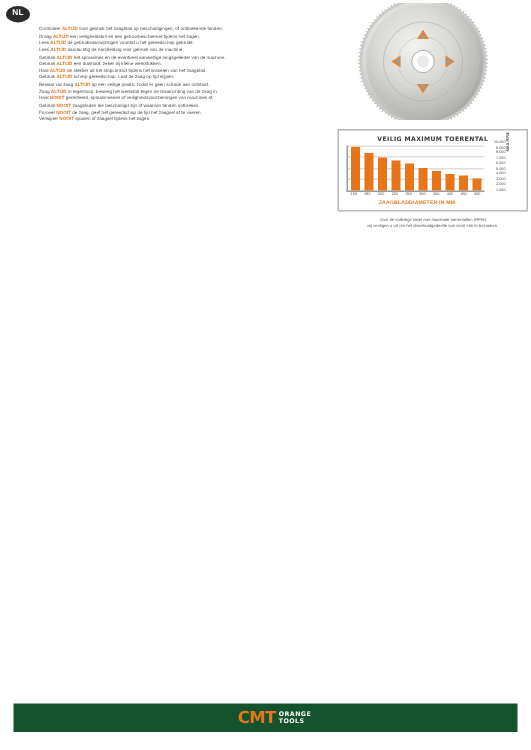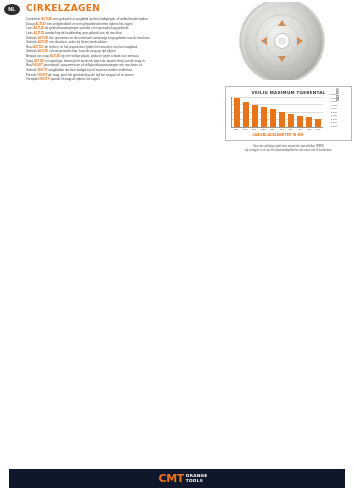--- a/index.html
+++ b/index.html
@@ -91,21 +91,21 @@
     font-size:3.4px; color:#e8751a; font-weight:bold; letter-spacing:.15px;
   }
   .chart-note {
     position:absolute; left:225px; top:144px; width:127px; text-align:center;
   }
   .chart-note div { font-size:2.8px; color:#5a5a5a; line-height:4px; }
 
   
   .footer {
     position:absolute; left:9px; bottom:12px; width:336px; height:19px;
-    background:#0f172a;
+    background:#14532d;
     display:flex; align-items:center; justify-content:center;padding-left:12px;
   }
   .logo { display:flex; align-items:center; gap:2px; }
   .logo .cmt {
     color:#e8751a; font-size:11px; font-weight:bold; letter-spacing:-.4px;
     font-family:"DejaVu Sans", sans-serif; line-height:1;
   }
   .logo .words { display:flex; flex-direction:column; line-height:1; }
   .logo .words span {
     color:#ffffff; font-size:4.2px; font-weight:bold; letter-spacing:.3px;
@@ -116,21 +116,20 @@
 <body>
 
 <div class="page">
 
   <div class="header">
     <div class="nl-badge">
       <div class="disc">
         <span>NL</span>
       </div>
     </div>
-    <div class="title">CIRKELZAGEN</div>
   </div>
 
   <div class="textblock">
     <div class="line"><span>Controleer </span><span class="kw">ALTIJD</span><span> voor gebruik het zaagblad op beschadigingen, of ontbrekende tanden.</span></div>
     <div class="line"><span>Draag </span><span class="kw">ALTIJD</span><span> een veiligheidsbril en een gehoorbeschermer tijdens het zagen.</span></div>
     <div class="line"><span>Lees </span><span class="kw">ALTIJD</span><span> de gebruiksaanwijzingen voordat u het gereedschap gebruikt.</span></div>
     <div class="line"><span>Lees </span><span class="kw">ALTIJD</span><span> aandachtig de handleiding voor gebruik van de machine.</span></div>
     <div class="line"><span>Gebruik </span><span class="kw">ALTIJD</span><span> het spouwmes en de eventueel aanwezige langsgeleider van de machine.</span></div>
     <div class="line"><span>Gebruik </span><span class="kw">ALTIJD</span><span> een duwhout, zeker bij kleine werkstukken.</span></div>
     <div class="line"><span>Haal </span><span class="kw">ALTIJD</span><span> de stekker uit het stopcontact tijdens het wisselen van het zaagblad.</span></div>

